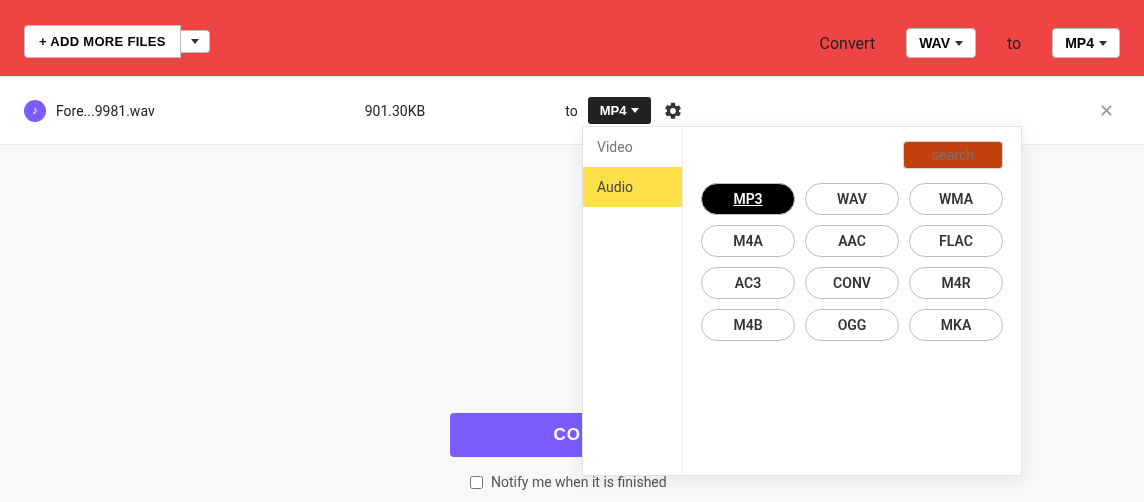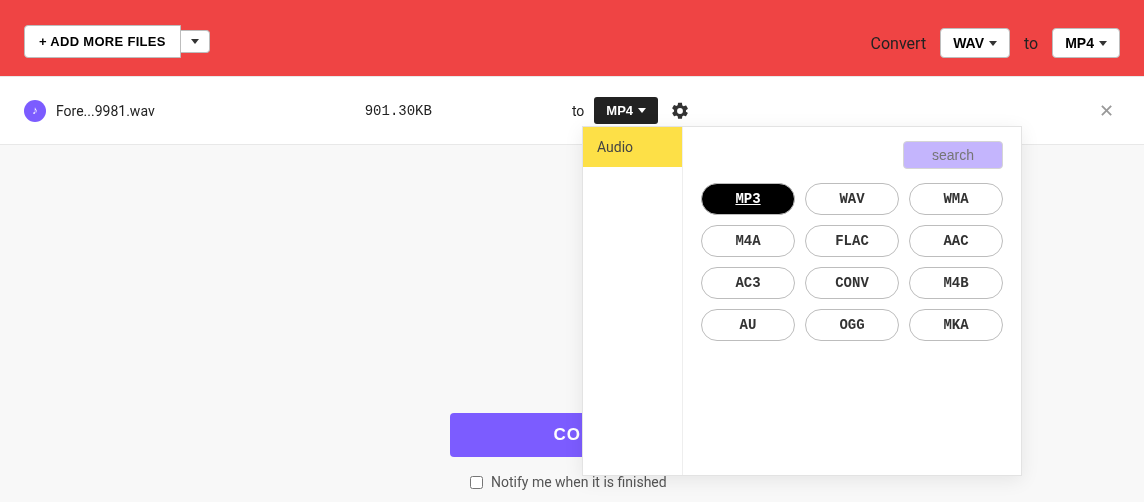--- a/index.html
+++ b/index.html
@@ -35,21 +35,21 @@
       background: #fff;
       padding: 8px 10px;
       border-radius: 0 4px 4px 0;
       cursor: pointer;
       display: flex;
       align-items: center;
     }
     .convert-area {
       display: flex;
       align-items: center;
-      gap: 14px;
+      gap: 31px;
       font-size: 16px;
       margin-top: 12px;
     }
     .drop-btn {
       border: 1px solid #bdbdbd;
       background: #fff;
       padding: 6px 12px;
       font-size: 14px;
       font-weight: 600;
       border-radius: 4px;
@@ -91,21 +91,20 @@
     }
     .file-icon::after {
       content: "♪";
       color: #fff;
       font-size: 11px;
     }
     .file-name { font-size: 14px; color: #222; }
     .file-size {
       margin-left: 210px;
       font-size: 14px;
-      font-family: Liberation Mono, monospace;
     }
     .file-to { margin-left: 140px; font-size: 14px; }
     .file-target {
       margin-left: 10px;
       background: #222;
       color: #fff;
       padding: 6px 12px;
       font-size: 13px;
       font-weight: 700;
       border-radius: 3px;
@@ -163,21 +162,21 @@
       display: flex;
       justify-content: flex-end;
       margin-bottom: 14px;
     }
     .dd-search {
       border: 1px solid #d5d5d5;
       border-radius: 4px;
       padding: 5px 8px 5px 28px;
       font-size: 14px;
       width: 100px;
-      background: #c4b5fd;
+      background: #c2410c;
       position: relative;
     }
     .search-wrap { position: relative; }
     .search-icon-svg {
       position: absolute;
       left: 7px;
       top: 50%;
       transform: translateY(-50%);
       color: #777;
     }
@@ -189,21 +188,20 @@
     .fmt-pill {
       border: 1px solid #bdbdbd;
       background: #fff;
       border-radius: 20px;
       padding: 7px 0;
       text-align: center;
       font-size: 14px;
       font-weight: 600;
       cursor: pointer;
       color: #333;
-      font-family: Liberation Mono, monospace;
     }
     .fmt-pill.active {
       background: #000;
       color: #fff;
       text-decoration: underline;
     }
     .convert-bar {
       position: absolute;
       left: 450px;
       top: 413px;
@@ -271,43 +269,44 @@
   <span class="gear">
     <svg width="20" height="20" viewBox="0 0 24 24" fill="#333">
         <path d="M19.14,12.94a7.14,7.14,0,0,0,.05-.94,7.14,7.14,0,0,0-.05-.94l2.03-1.58a.5.5,0,0,0,.12-.64l-1.92-3.32a.5.5,0,0,0-.6-.22l-2.39.96a7.03,7.03,0,0,0-1.62-.94l-.36-2.54A.5.5,0,0,0,13.9,2h-3.8a.5.5,0,0,0-.5.42l-.36,2.54a7.03,7.03,0,0,0-1.62.94l-2.39-.96a.5.5,0,0,0-.6.22L2.71,8.48a.5.5,0,0,0,.12.64L4.86,10.7a7.14,7.14,0,0,0-.05.94,7.14,7.14,0,0,0,.05.94L2.83,14.16a.5.5,0,0,0-.12.64l1.92,3.32a.5.5,0,0,0,.6.22l2.39-.96a7.03,7.03,0,0,0,1.62.94l.36,2.54a.5.5,0,0,0,.5.42h3.8a.5.5,0,0,0,.5-.42l.36-2.54a7.03,7.03,0,0,0,1.62-.94l2.39.96a.5.5,0,0,0,.6-.22l1.92-3.32a.5.5,0,0,0-.12-.64ZM12,15.5A3.5,3.5,0,1,1,15.5,12,3.5,3.5,0,0,1,12,15.5Z"></path>
       </svg>
   </span>
   <span class="close-row">✕</span>
 </div>
 
 <div class="dropdown">
   <div class="dd-side">
+    <div class="dd-tab">Video</div>
     <div class="dd-tab active">Audio</div>
   </div>
   <div class="dd-body">
     <div class="dd-search-row">
       <div class="search-wrap">
         <svg class="search-icon-svg" width="15" height="15" viewBox="0 0 24 24" fill="none" stroke="#777" stroke-width="2">
             <circle cx="10" cy="10" r="7"></circle>
             <line x1="21" y1="21" x2="15" y2="15"></line>
           </svg>
         <input class="dd-search" type="text" placeholder="search" style="">
       </div>
     </div>
     <div class="fmt-grid" id="fmt-grid">
         <div class="fmt-pill active">MP3</div>
         <div class="fmt-pill">WAV</div>
         <div class="fmt-pill">WMA</div>
         <div class="fmt-pill">M4A</div>
+        <div class="fmt-pill">AAC</div>
         <div class="fmt-pill">FLAC</div>
-        <div class="fmt-pill">AAC</div>
         <div class="fmt-pill">AC3</div>
         <div class="fmt-pill">CONV</div>
+        <div class="fmt-pill">M4R</div>
         <div class="fmt-pill">M4B</div>
-        <div class="fmt-pill">AU</div>
         <div class="fmt-pill">OGG</div>
         <div class="fmt-pill">MKA</div>
       </div>
   </div>
 </div>
 
 <button class="convert-bar">CONV</button>
 
 <div class="notify-row">
   <input type="checkbox" id="notify-cb" style="">

